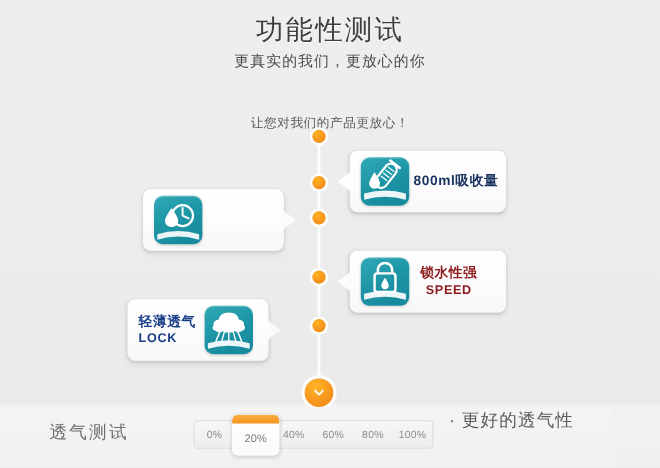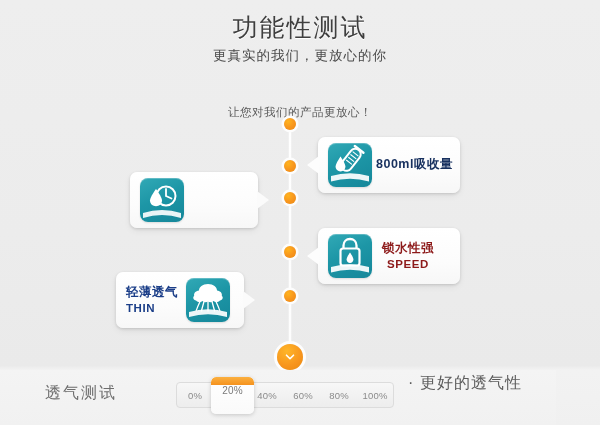--- a/index.html
+++ b/index.html
@@ -121,21 +121,21 @@
   }
   .tick {
     flex:1; text-align:center; font-size:9.5px; color:#8b8b8b;
     letter-spacing:0.2px; position:relative;
   }
   .tick.active {
     position:absolute; left:34px; top:-6px; width:43px; height:37px;
     background: linear-gradient(180deg,#ffffff 0%,#fafafa 100%);
     border-radius:5px; flex:none;
     box-shadow: 0 1px 4px rgba(0,0,0,0.18);
-    display:flex; align-items:flex-start; justify-content:center;
+    display:flex; align-items:center; justify-content:center;
     color:#7a7a7a; font-size:10px;
     overflow:hidden;
   }
   .tick.active .bar {
     position:absolute; left:0; top:0; width:100%; height:8px;
     background: linear-gradient(180deg,#fbb040 0%,#f5921e 100%);
     border-radius:5px 5px 0 0;
   }
   .tick.active .lbl { margin-top:8px; }
 
@@ -183,21 +183,21 @@
         <path d="M26 18 L26 11 M26 18 L31.5 20.5" stroke="#ffffff" stroke-width="1.8" stroke-linecap="round"></path>
         <path d="M16 11 C16 11 10 19 10 22.6 C10 26 12.7 28.3 16 28.3 C19.3 28.3 22 26 22 22.6 C22 19 16 11 16 11 Z" fill="#ffffff"></path>
       </svg>
     </div>
     <div class="tail tail-right"></div>
   </div>
 
   <div class="card c-thin">
     <div class="card-text">
       <div class="card-cn">轻薄透气</div>
-      <div class="card-en">THIN</div>
+      <div class="card-en">LOCK</div>
     </div>
     <div class="icon-box">
       <svg width="44" height="44" viewBox="0 0 44 44">
         <path d="M3 34 Q22 28.5 41 34 L41 39 Q22 33.5 3 39 Z" fill="#ffffff" opacity="0.92"></path>
         <path d="M22 6 C16.5 6 13 9 13 12.4 C9.5 12.8 7.5 15.2 8.2 17.8 C6.4 19.4 7.3 22.2 10 22.6 C12 24.6 15 24.6 16.6 23 C18.2 24.6 20.2 24.8 22 23.6 C23.8 24.8 25.8 24.6 27.4 23 C29 24.6 32 24.6 34 22.6 C36.7 22.2 37.6 19.4 35.8 17.8 C36.5 15.2 34.5 12.8 31 12.4 C31 9 27.5 6 22 6 Z" fill="#ffffff"></path>
         <path d="M22 23 L22 33 M18 23.5 Q16.5 29 15.4 33 M26 23.5 Q27.5 29 28.6 33 M14 23.5 Q11.5 29 10.2 32.6 M30 23.5 Q32.5 29 33.8 32.6" stroke="#ffffff" stroke-width="1.3" fill="none" stroke-linecap="round"></path>
       </svg>
     </div>
     <div class="tail tail-right"></div>
   </div>

